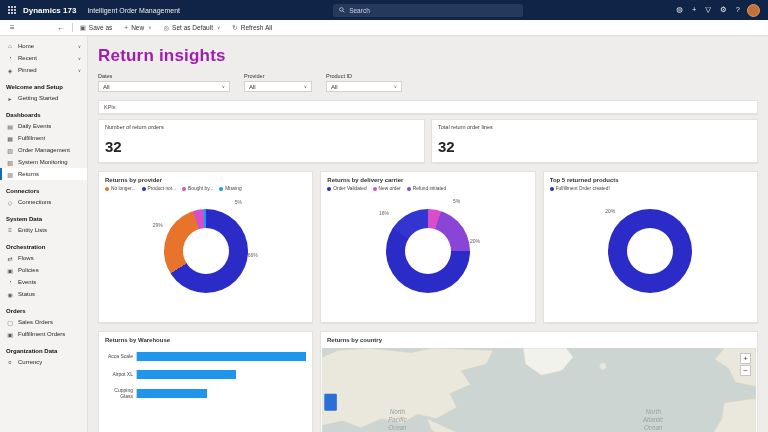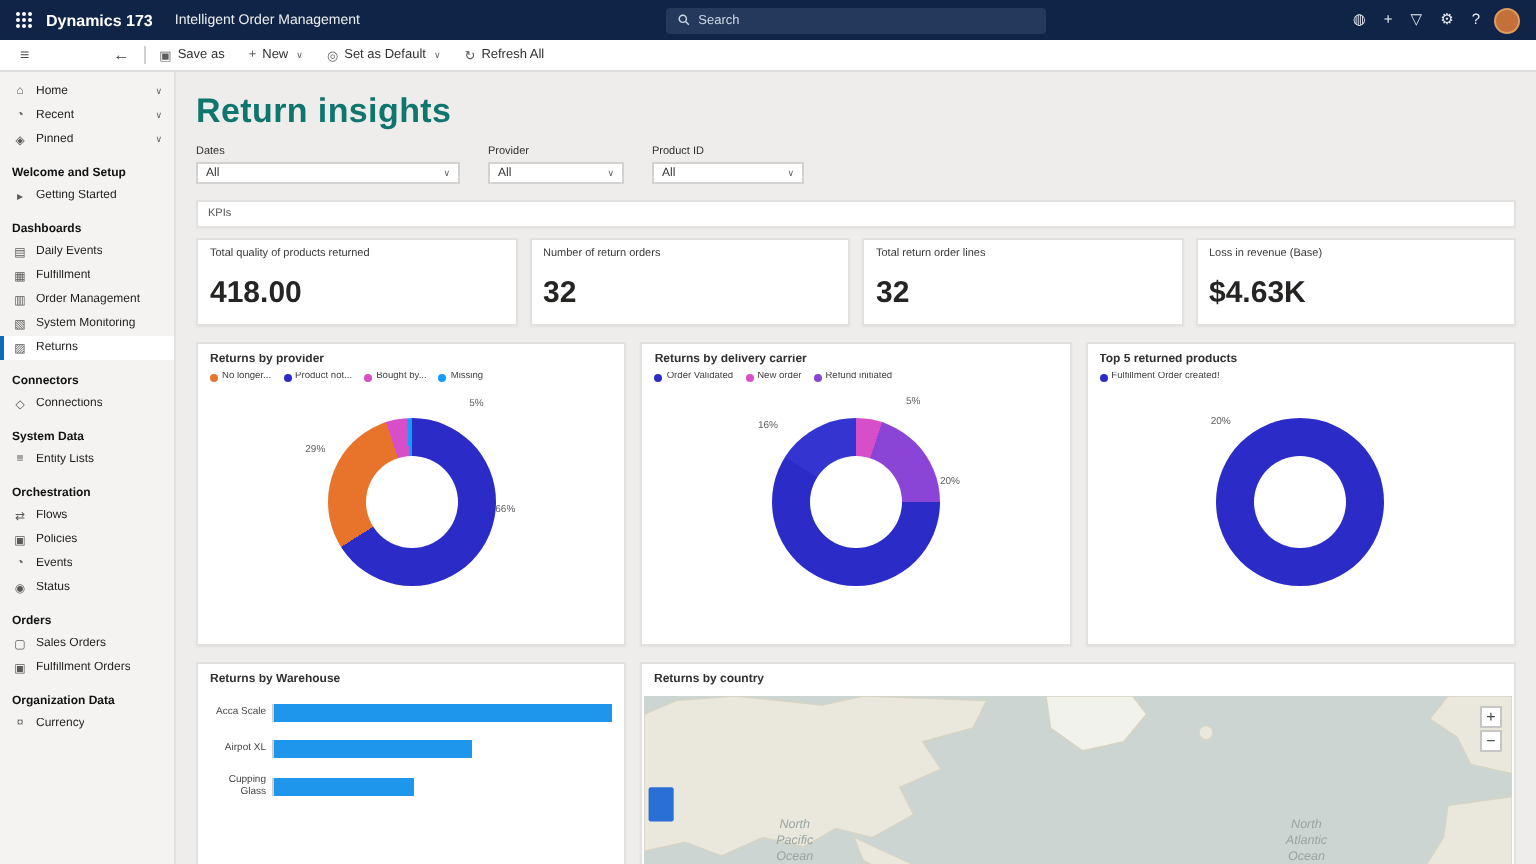--- a/index.html
+++ b/index.html
@@ -34,21 +34,21 @@
   .sidebar{width:88px;background:#f4f3f2;border-right:1px solid #e3e1df;padding-top:4px;font-size:6px;overflow:hidden}
   .nav-item{display:flex;align-items:center;gap:4px;height:12px;padding:0 6px;cursor:pointer;color:#201f1e}
   .nav-item.selected{background:#fff;box-shadow:inset 2px 0 0 #0f6cbd}
   .ni-icon{width:8px;text-align:center;color:#5b5a58;font-size:6px}
   .ni-label{white-space:nowrap;overflow:hidden}
   .nav-chev{margin-left:auto;font-size:4.5px;color:#5b5a58}
   .group-title{font-weight:700;font-size:6px;color:#111;padding:8px 6px 2px;white-space:nowrap}
 
   
   .main{flex:1;padding:10px 10px 0;overflow:hidden}
-  .page-title{font-size:17px;font-weight:700;color:#0f766e;letter-spacing:.2px}
+  .page-title{font-size:17px;font-weight:700;color:#a21caf;letter-spacing:.2px}
   #filters{display:flex;gap:14px;margin-top:7px}
   .filter-label{font-size:5.5px;color:#323130;margin-bottom:2px}
   .select{height:11px;background:#fff;border:1px solid #d4d2d0;display:flex;align-items:center;
     justify-content:space-between;padding:0 4px;font-size:6px;color:#323130;cursor:pointer}
   .filter:nth-child(1) .select{width:132px}
   .filter:nth-child(2) .select{width:68px}
   .filter:nth-child(3) .select{width:76px}
   .sel-chev{font-size:4.5px;color:#605e5c}
 
   .card{background:#fff;border:1px solid #e3e1df;box-shadow:0 .5px 1px rgba(0,0,0,.05)}
@@ -256,34 +256,26 @@
             <span class="sel-val">All</span>
             <span class="sel-chev">∨</span>
           </div>
         </div>
       </div>
 
     <div class="card kpi-strip">KPIs</div>
 
     <div id="kpi-row">
         <div class="card kpi-card">
-          <div class="kpi-label">Total quality of products returned</div>
-          <div class="kpi-value">418.00</div>
-        </div>
-        <div class="card kpi-card">
           <div class="kpi-label">Number of return orders</div>
           <div class="kpi-value">32</div>
         </div>
         <div class="card kpi-card">
           <div class="kpi-label">Total return order lines</div>
           <div class="kpi-value">32</div>
-        </div>
-        <div class="card kpi-card">
-          <div class="kpi-label">Loss in revenue (Base)</div>
-          <div class="kpi-value">$4.63K</div>
         </div>
       </div>
 
     <div id="charts-row">
         <div class="card chart-card">
           <div class="chart-title">Returns by provider</div>
           <div class="legend">
             <span class="legend-item">
               <span class="dot" style="background: rgb(232, 116, 44);"></span>
               <span>No longer...</span>

